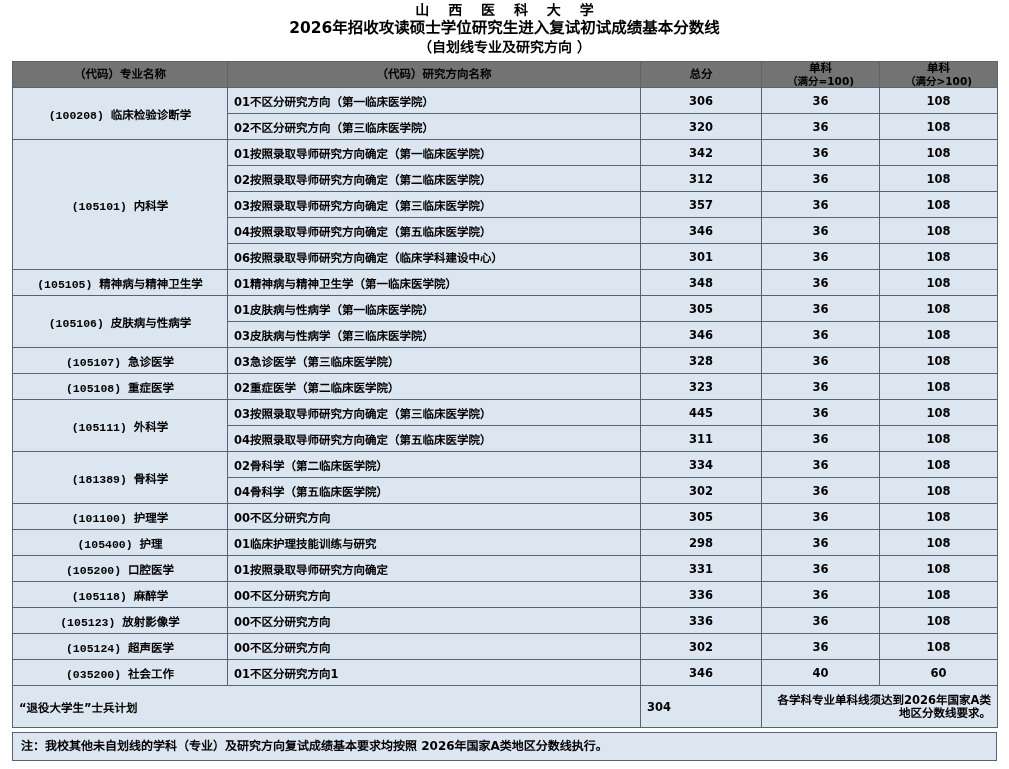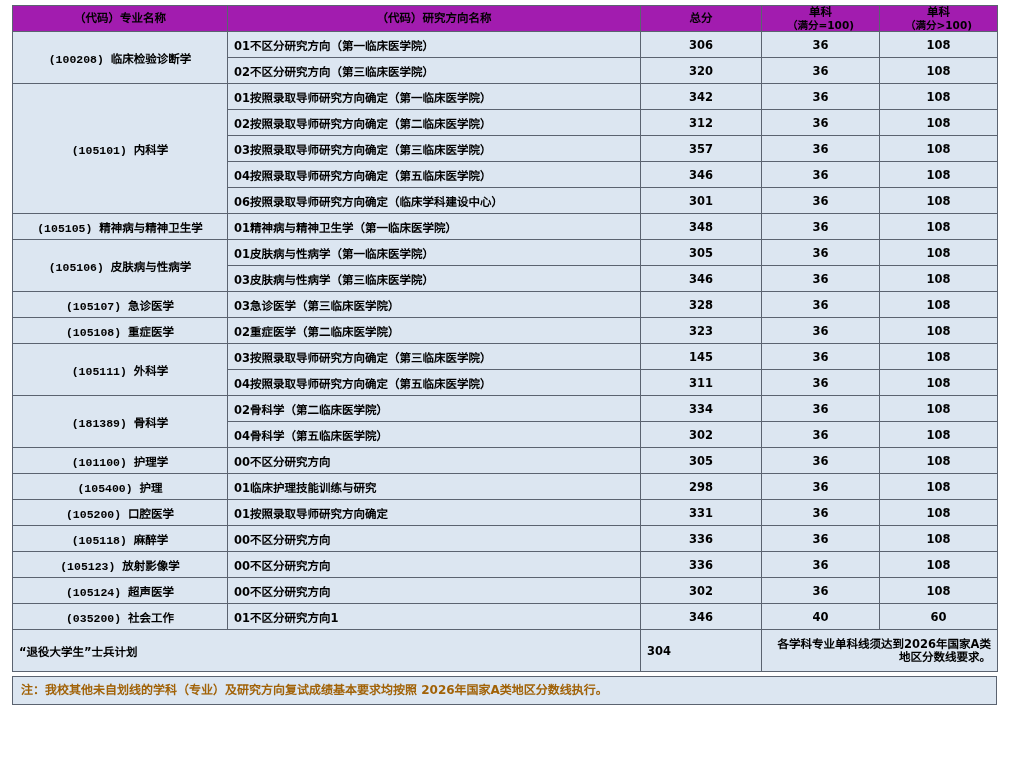--- a/index.html
+++ b/index.html
@@ -65,21 +65,21 @@
   table.scores th,
   table.scores td {
     border: 1px solid #5b6370;
     font-size: 11.5px;
     font-weight: bold;
     padding: 0 6px;
     box-sizing: border-box;
     vertical-align: middle;
   }
   thead th {
-    background: #a21caf;
+    background: #737373;
     text-align: center;
     height: 23px;
     line-height: 13px;
     font-size: 11.5px;
   }
   thead th .sub {
     display: block;
     font-size: 10.5px;
     line-height: 12px;
   }
@@ -110,33 +110,38 @@
     padding: 3px 5px;
     height: 42px;
   }
   
   .footnote {
     margin: 4px 12px 0 12px;
     width: 985px;
     box-sizing: border-box;
     background: #dce6f1;
     border: 1px solid #5b6370;
-    color: #a16207;
+    color: #000000;
     font-size: 12px;
     font-weight: bold;
     line-height: 16px;
     padding: 5px 8px 6px 8px;
     text-align: left;
   }
 </style>
 </head>
 <body>
 
 <div class="page">
 
+  <div class="title-block">
+    <div class="title-line1">山 西 医 科 大 学</div>
+    <div class="title-line2">2026年招收攻读硕士学位研究生进入复试初试成绩基本分数线</div>
+    <div class="title-line3">（自划线专业及研究方向 ）</div>
+  </div>
 
   <div class="table-wrap">
     <table class="scores">
       <colgroup>
         <col class="c1">
           <col class="c2">
           <col class="c3">
           <col class="c4">
           <col class="c5">
       </colgroup>
@@ -230,21 +235,21 @@
           <tr>
             <td class="major">(105108) 重症医学</td>
             <td class="direction">02重症医学（第二临床医学院）</td>
             <td class="num">323</td>
             <td class="num">36</td>
             <td class="num">108</td>
           </tr>
           <tr>
             <td class="major" rowspan="2">(105111) 外科学</td>
             <td class="direction">03按照录取导师研究方向确定（第三临床医学院）</td>
-            <td class="num">145</td>
+            <td class="num">445</td>
             <td class="num">36</td>
             <td class="num">108</td>
           </tr>
           <tr>
             <td class="direction">04按照录取导师研究方向确定（第五临床医学院）</td>
             <td class="num">311</td>
             <td class="num">36</td>
             <td class="num">108</td>
           </tr>
           <tr>

